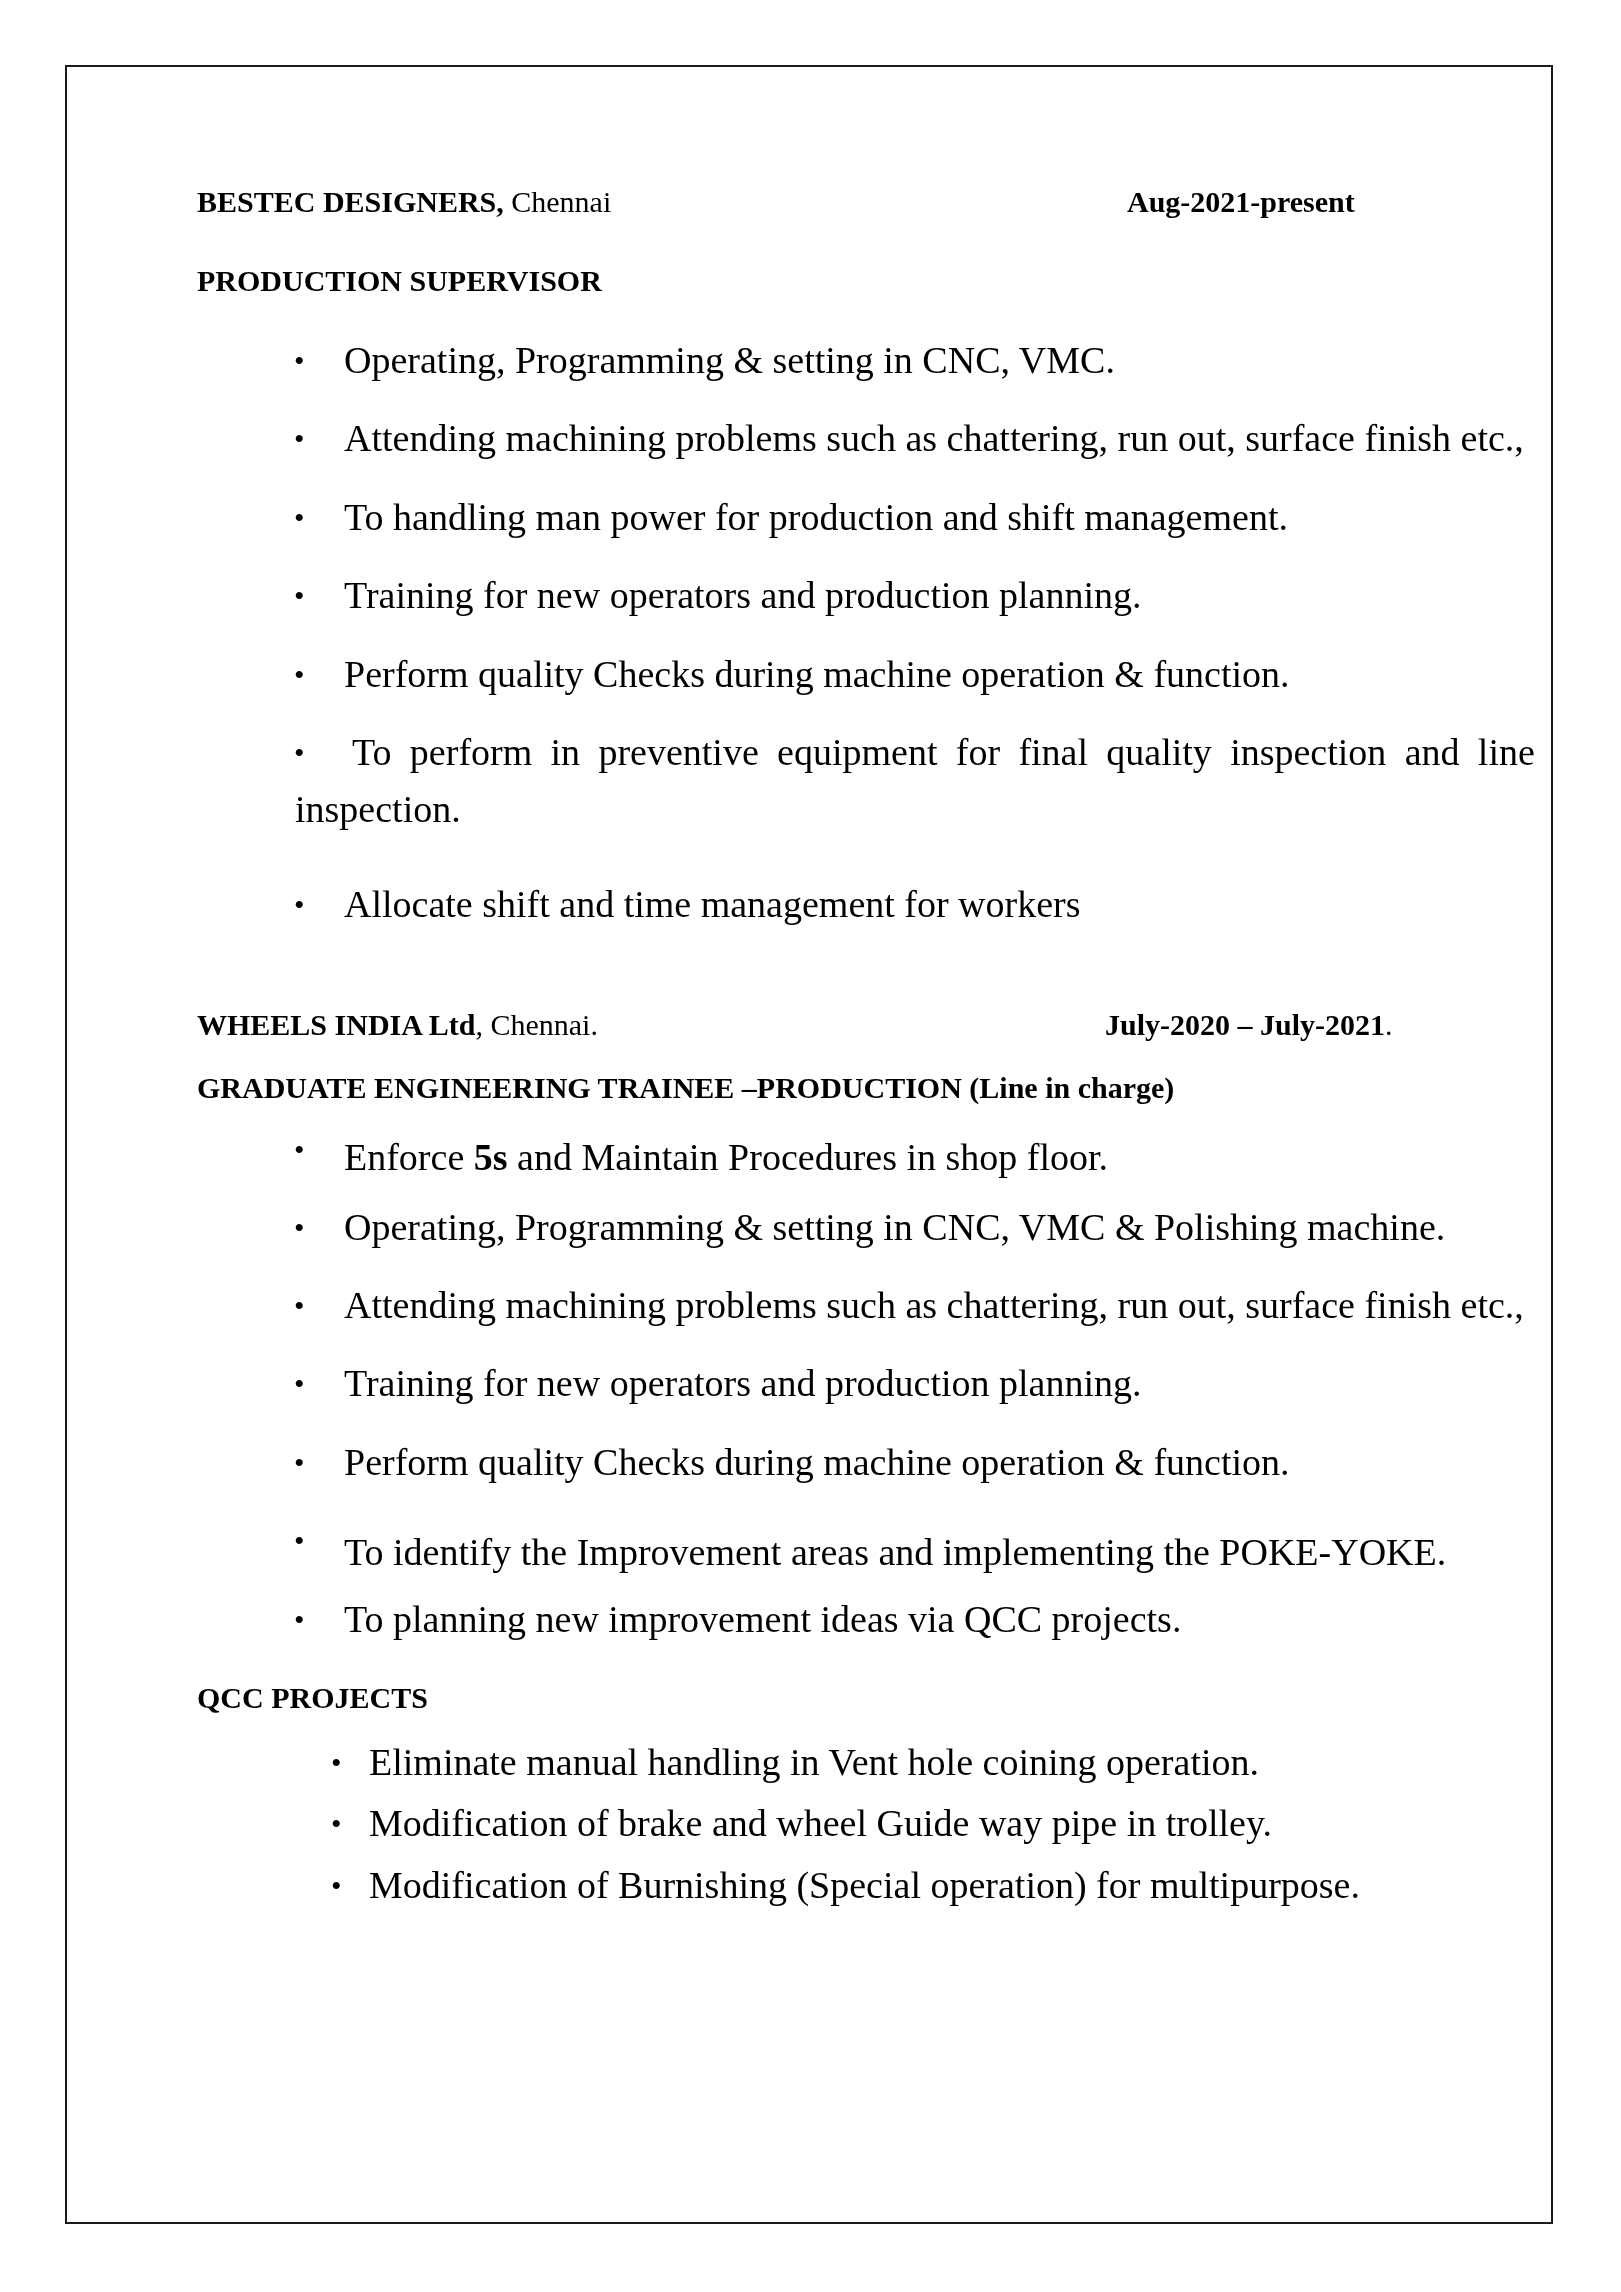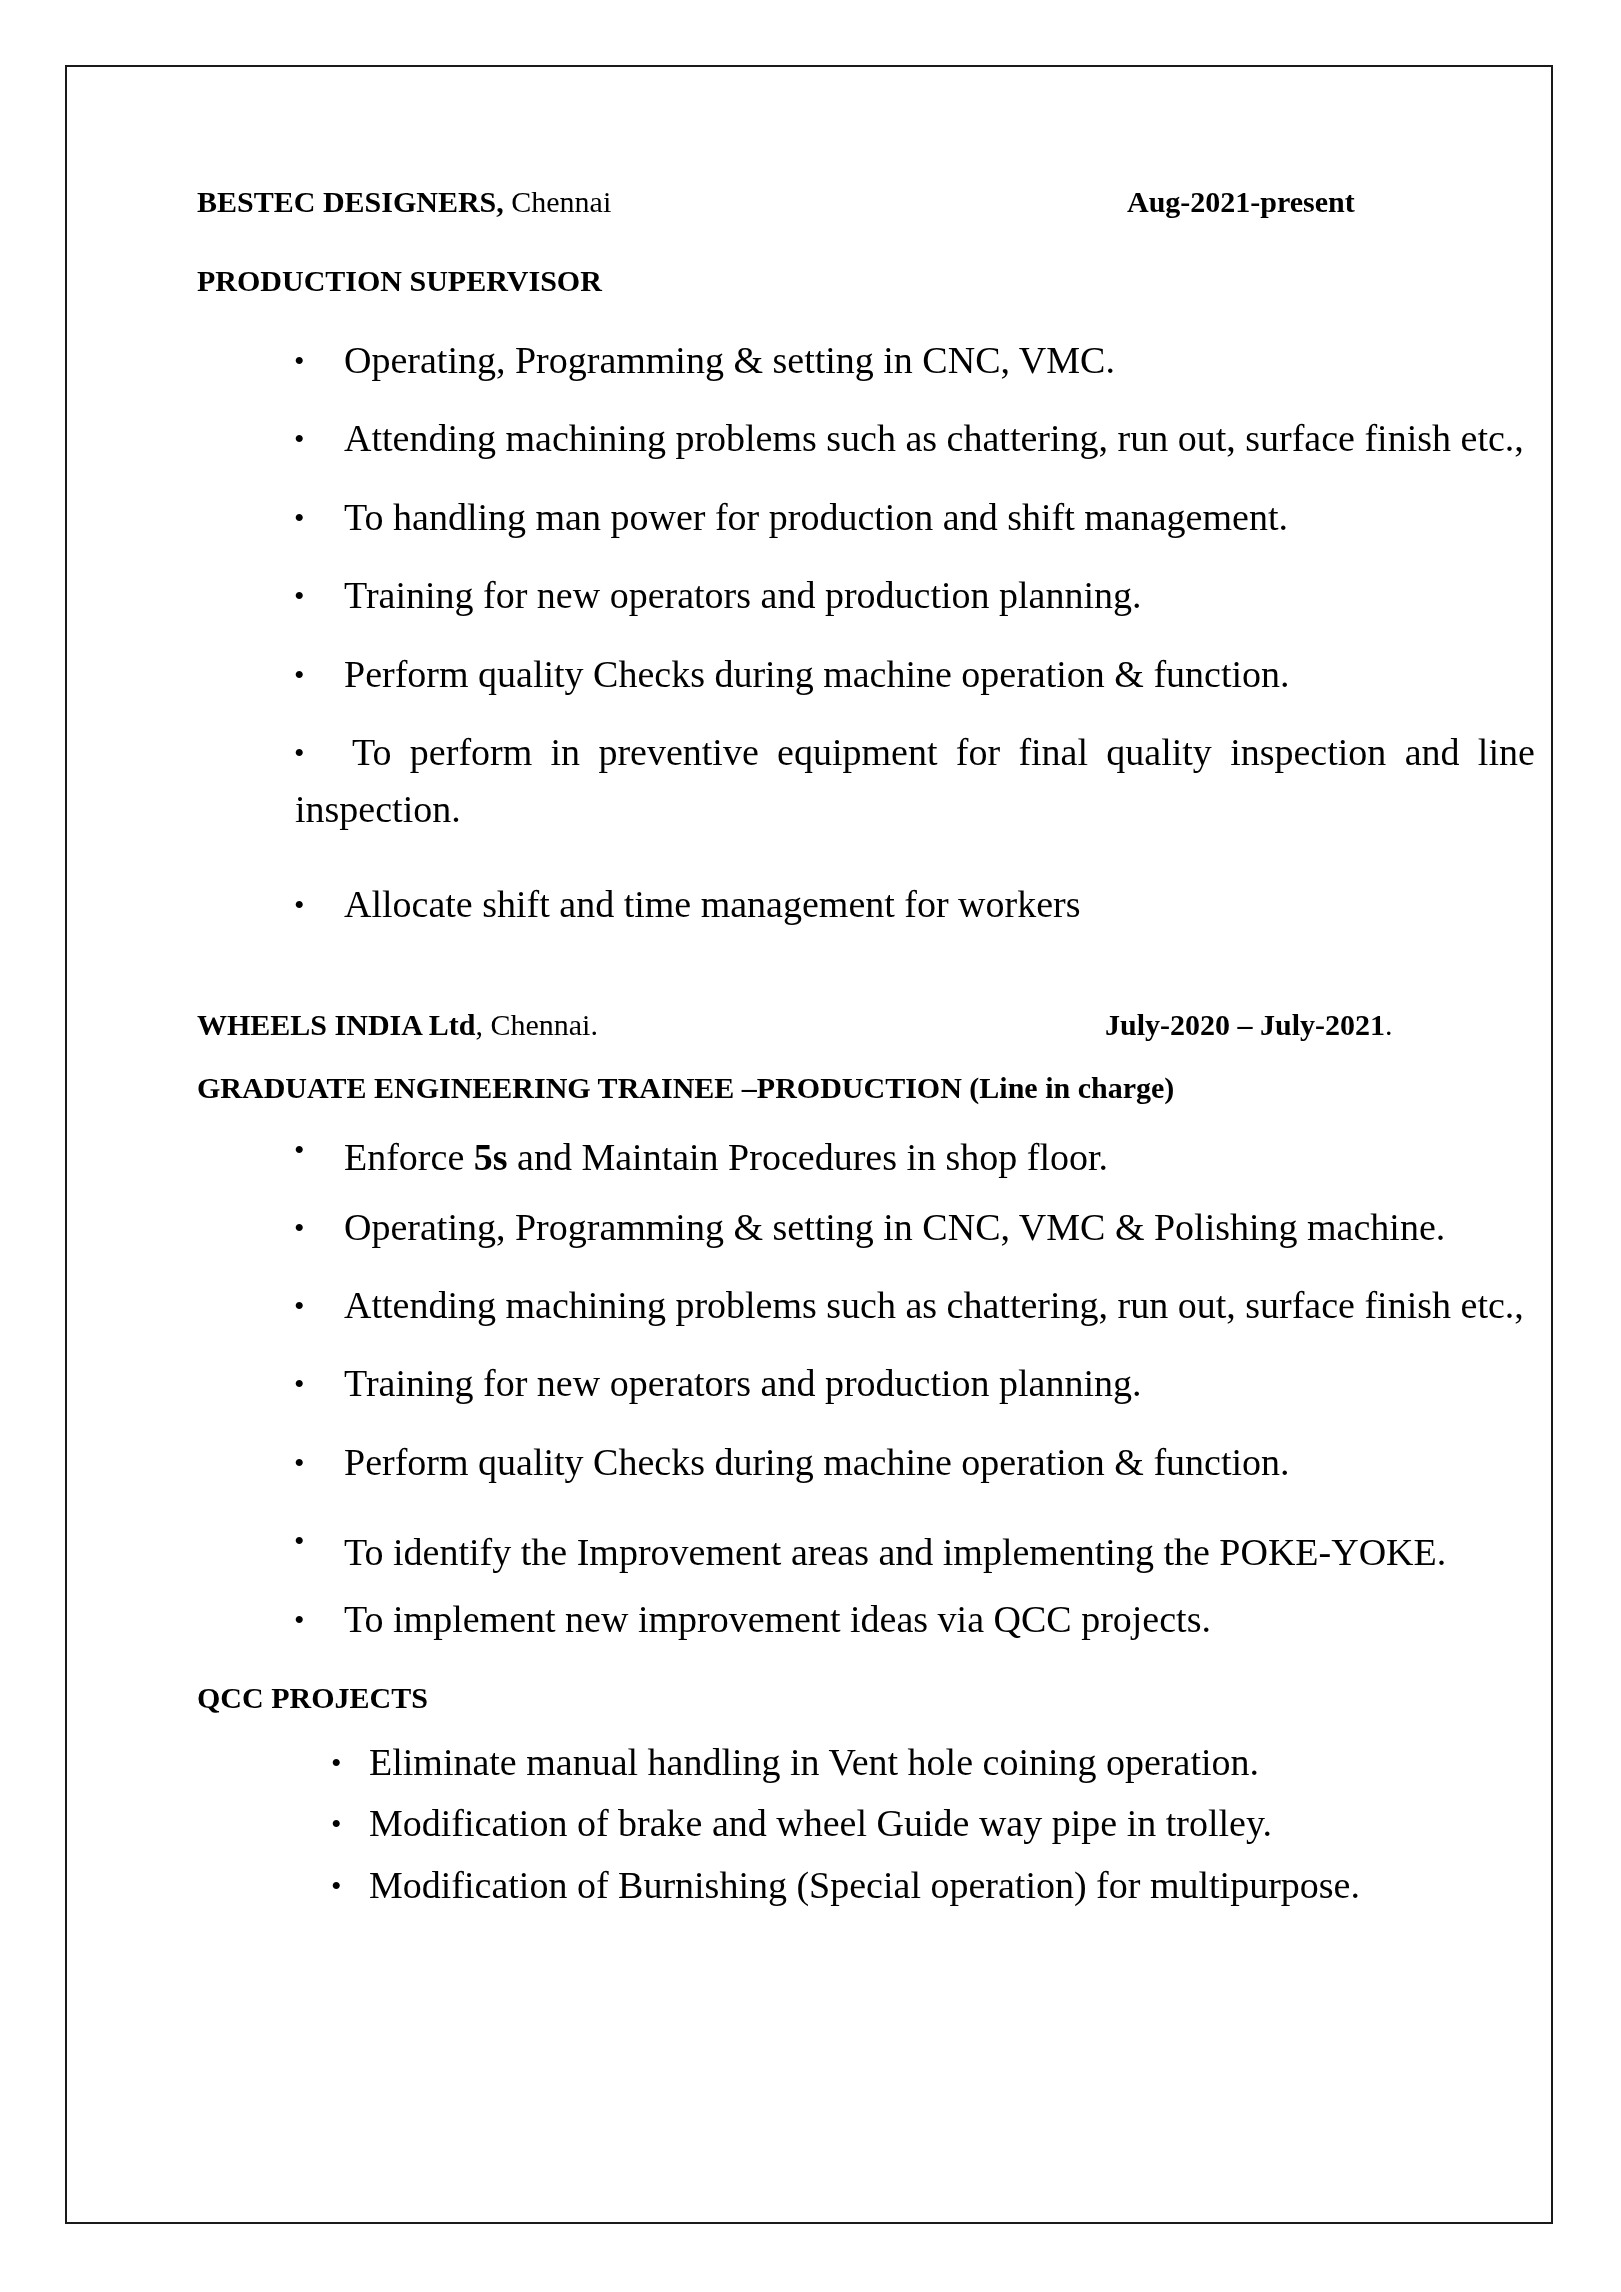--- a/index.html
+++ b/index.html
@@ -67,21 +67,21 @@
 <span class="bullet" style="left:294px;top:1366px;">•</span>
 <div class="item" style="left:344px;top:1366px;">Training for new operators and production planning.</div>
 
 <span class="bullet" style="left:294px;top:1445px;">•</span>
 <div class="item" style="left:344px;top:1445px;"> Perform quality Checks during machine operation &amp; function.</div>
 
 <span class="bullet" style="left:294px;top:1523px;">•</span>
 <div class="item" style="left:344px;top:1523px;margin-top:12px;"> To identify the Improvement areas and implementing the POKE-YOKE.</div>
 
 <span class="bullet" style="left:294px;top:1602px;">•</span>
-<div class="item" style="left:344px;top:1602px;"> To implement new improvement ideas via QCC projects.</div>
+<div class="item" style="left:344px;top:1602px;"> To planning new improvement ideas via QCC projects.</div>
 
 <div class="line b" style="left:197px;top:1680px;">QCC PROJECTS</div>
 
 <span class="bullet" style="left:331px;top:1745px;">•</span>
 <div class="item" style="left:369px;top:1745px;">Eliminate manual handling in Vent hole coining operation.</div>
 
 <span class="bullet" style="left:331px;top:1806px;">•</span>
 <div class="item" style="left:369px;top:1806px;">Modification of brake and wheel Guide way pipe in trolley.</div>
 
 <span class="bullet" style="left:331px;top:1868px;">•</span>

